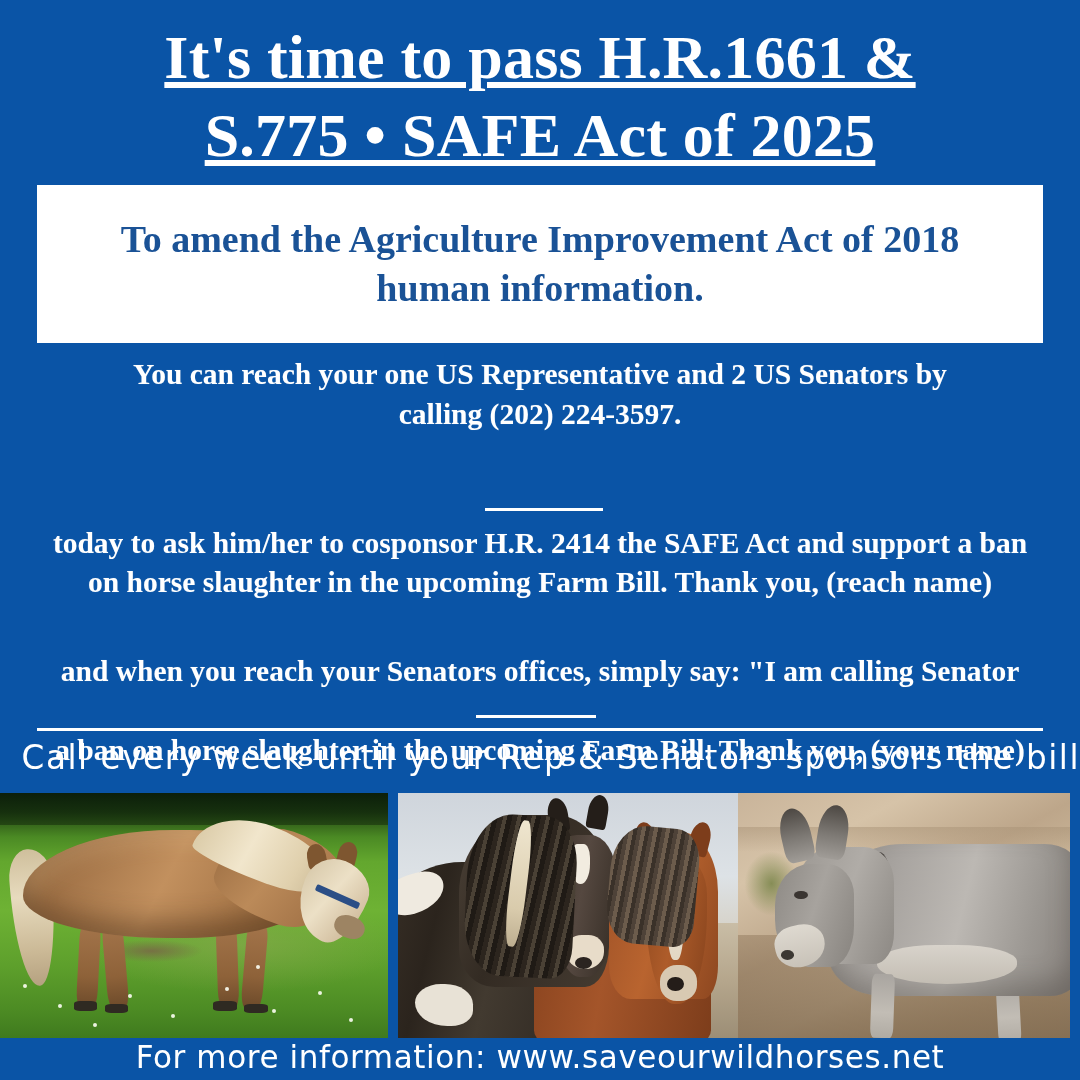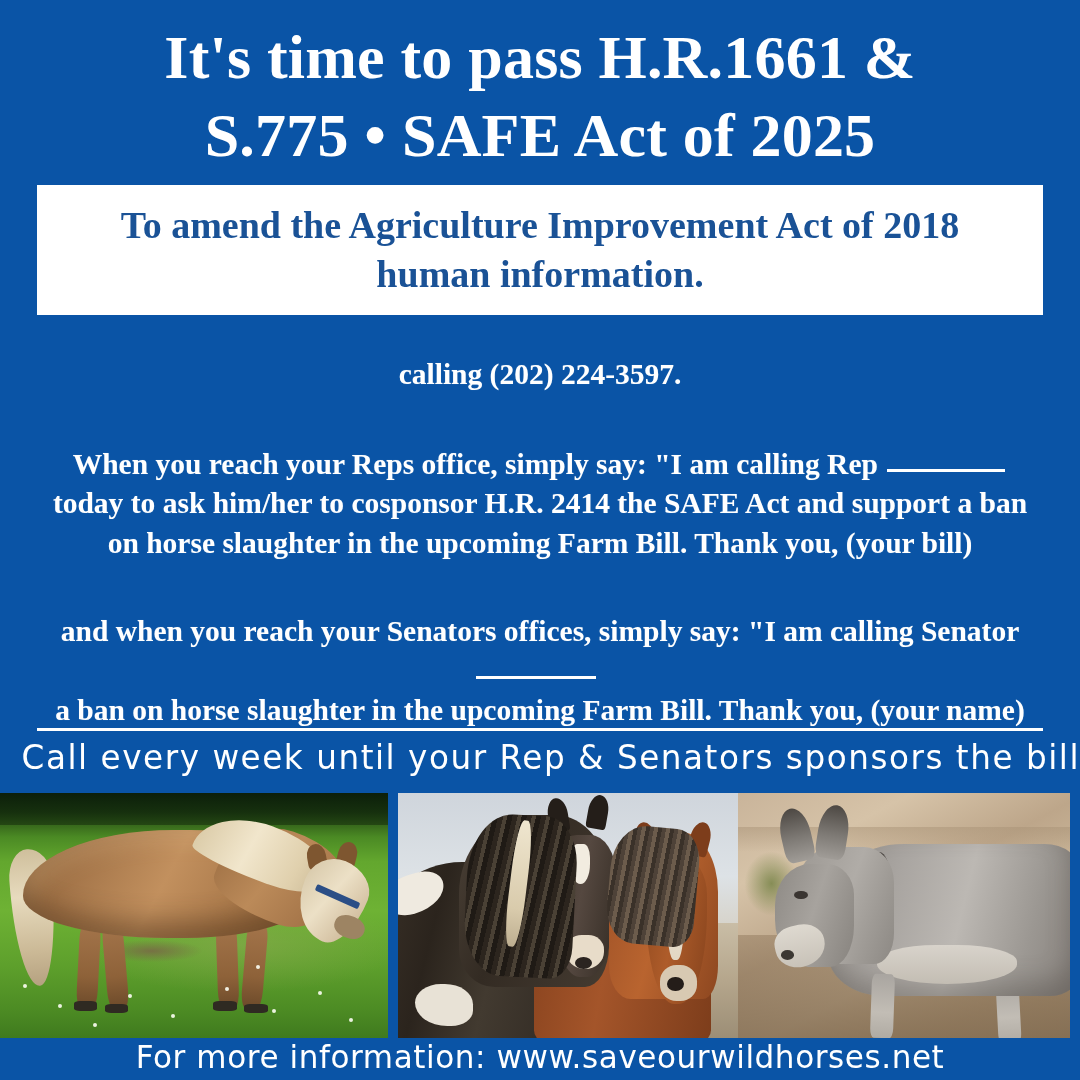--- a/index.html
+++ b/index.html
@@ -26,29 +26,29 @@
   .title-block {
     margin-top: 18px;
     text-align: center;
     color: #ffffff;
     font-weight: bold;
     font-size: 62px;
     line-height: 1.26;
     letter-spacing: 0.2px;
     padding: 0 40px;
   }
-  .title-line { display: block; white-space: nowrap; }
+  .title-line { display: block; white-space: nowrap; text-decoration: underline; }
 
   
   .callout {
     position: absolute;
     left: 37px;
     top: 185px;
     width: 1006px;
-    height: 130px;
+    height: 158px;
     background: #ffffff;
     box-sizing: border-box;
     display: flex;
     flex-direction: column;
     align-items: center;
     justify-content: center;
   }
   .callout-line {
     color: #1a5296;
     font-weight: bold;
@@ -434,27 +434,28 @@
   </div>
 
   <div class="callout">
     <div class="callout-line">To amend the Agriculture Improvement Act of 2018</div>
     <div class="callout-line">human information.</div>
   </div>
 
   <div class="body-area">
 
     <div class="para p1">
+      <span class="ln">You can reach your one US Representative and 2 US Senators by</span>
       <span class="ln">calling (202) 224-3597.</span>
     </div>
 
     <div class="para p2">
-      <span class="ln"><span>When you reach your Reps office, simply say: "I am calling Rep</span>&nbsp;<span class="blank"></span></span>
+      <span class="ln">&nbsp;<span class="blank"></span></span>
       <span class="ln">today to ask him/her to cosponsor H.R. 2414 the SAFE Act and support a ban</span>
-      <span class="ln">on horse slaughter in the upcoming Farm Bill.  Thank you, (your bill)</span>
+      <span class="ln">on horse slaughter in the upcoming Farm Bill.  Thank you, (reach name)</span>
     </div>
 
     <div class="para p3">
       <span class="ln">and when you reach your Senators offices, simply say: "I am calling Senator</span>
       <span class="ln"><span class="blank sm"></span>&nbsp;</span>
       <span class="ln">a ban on horse slaughter in the upcoming Farm Bill.  Thank you, (your name)</span>
     </div>
 
   </div>
 

